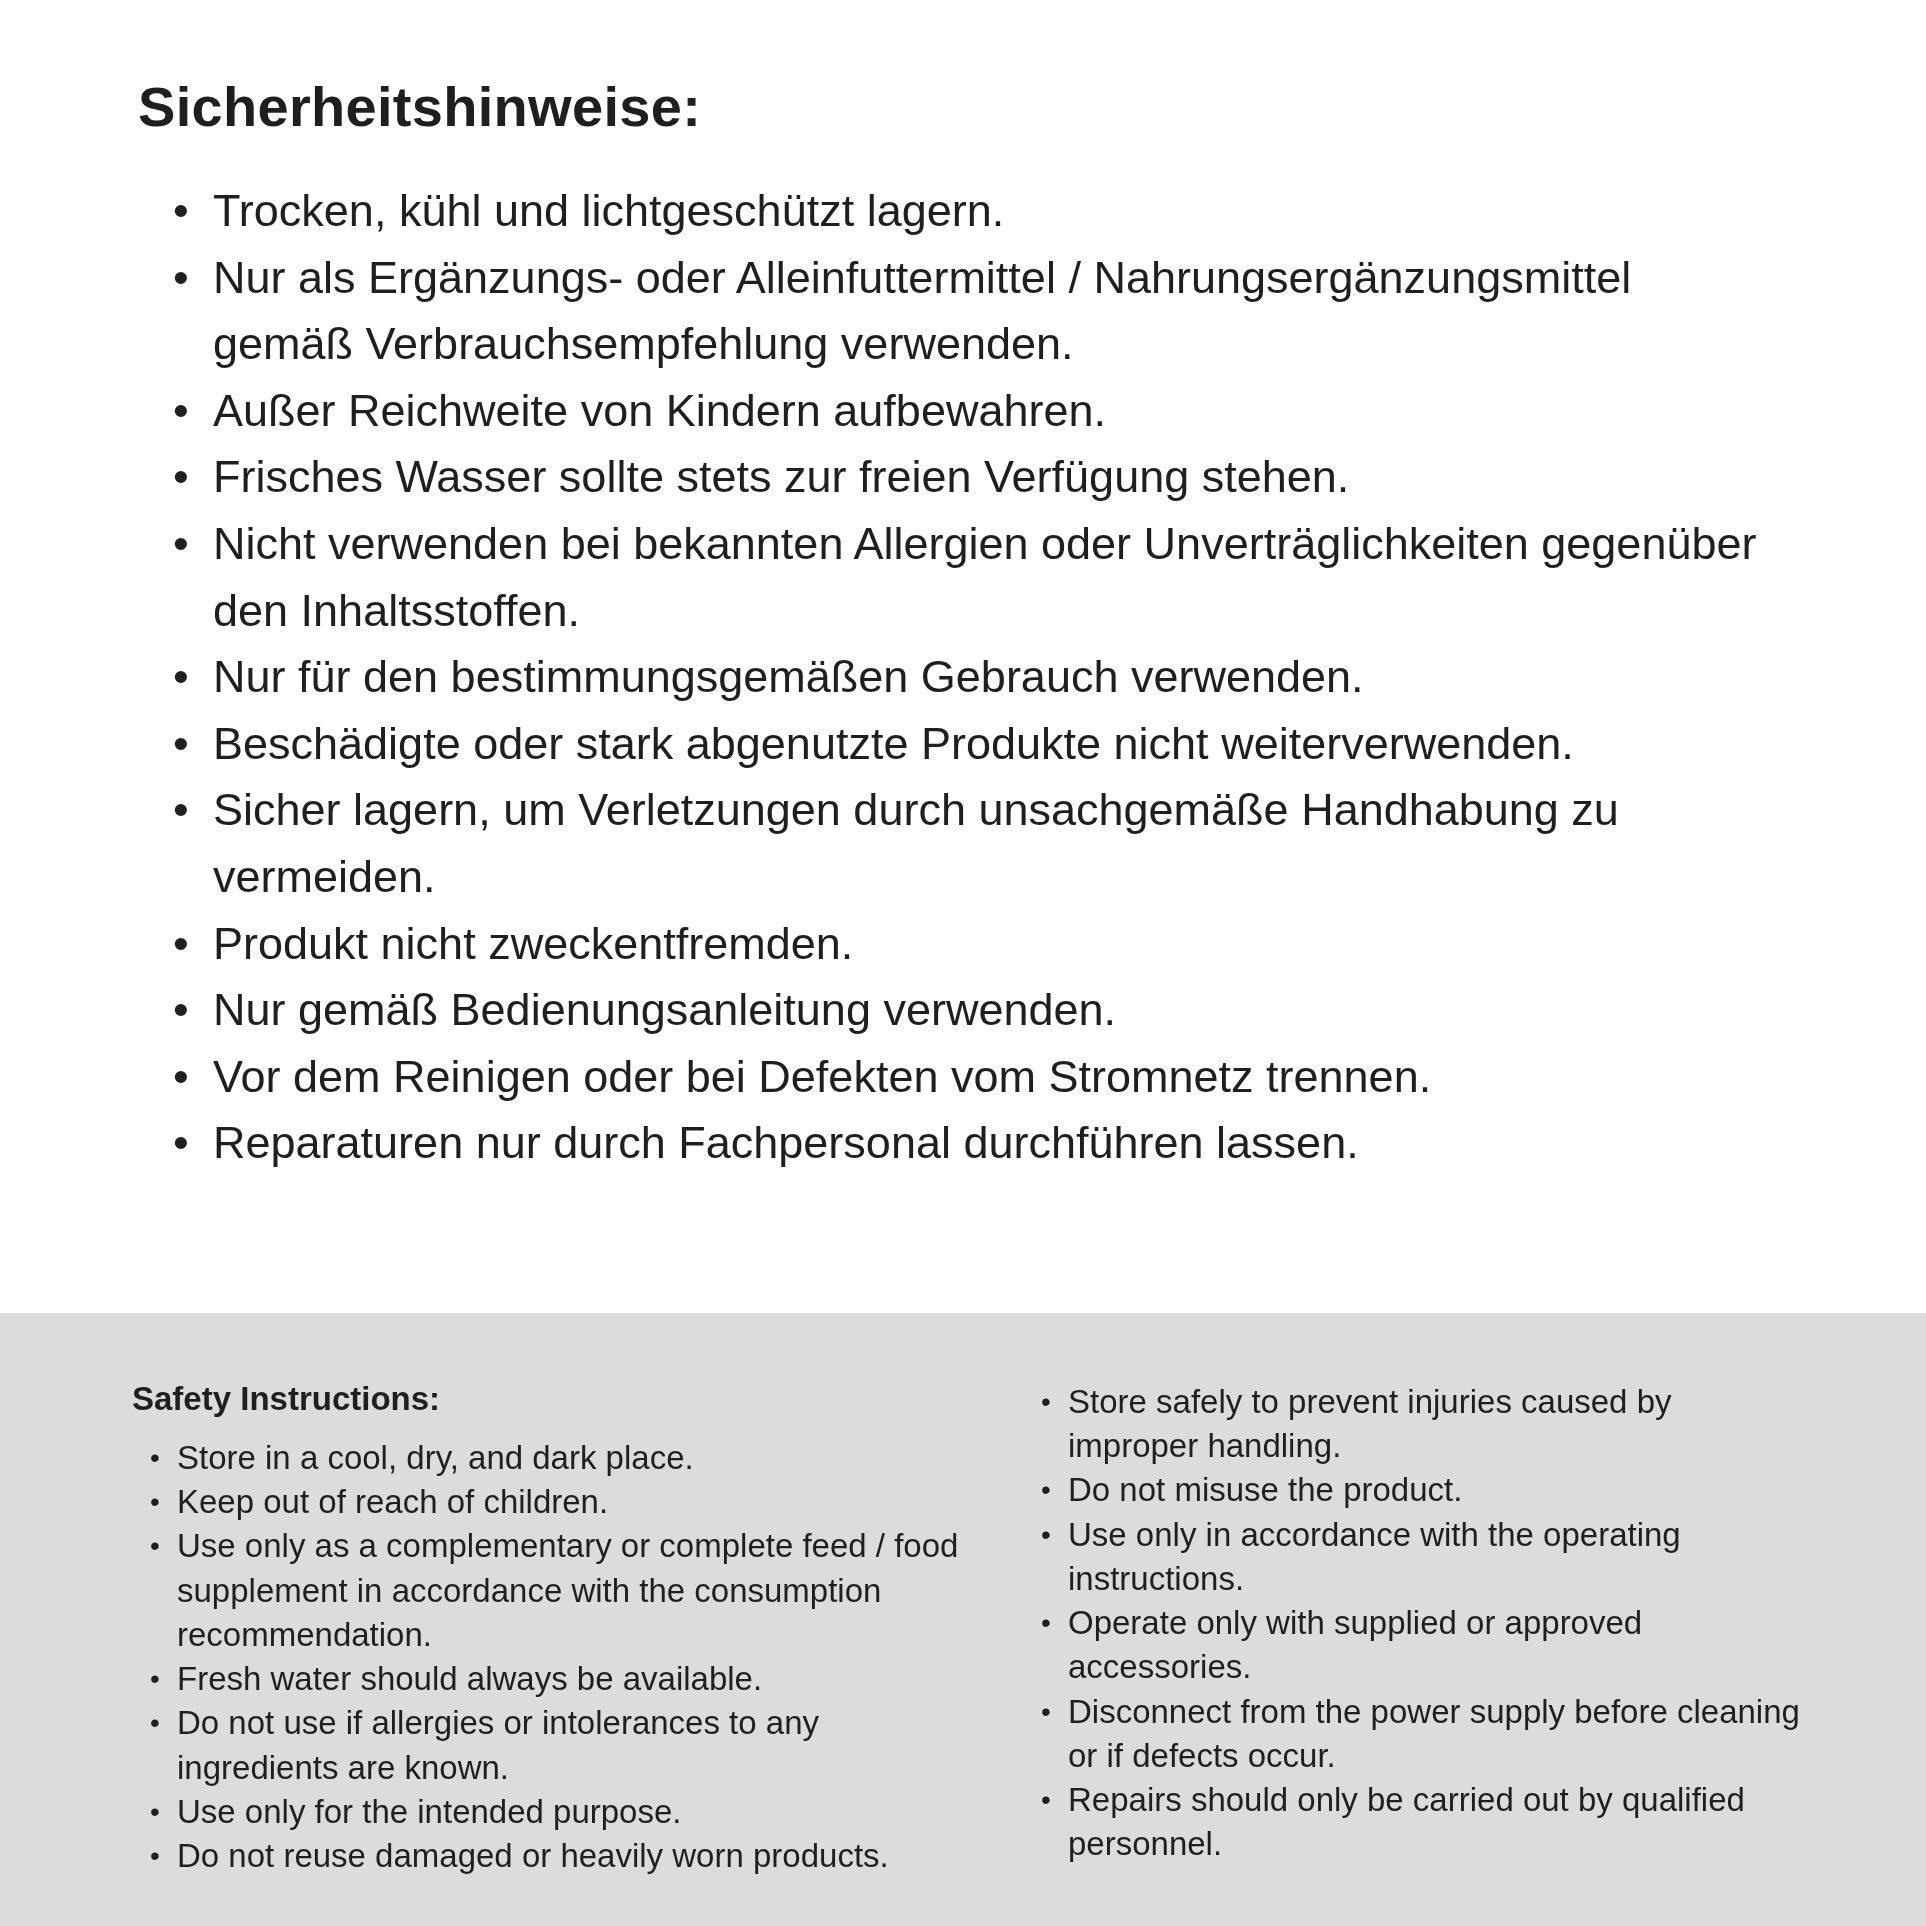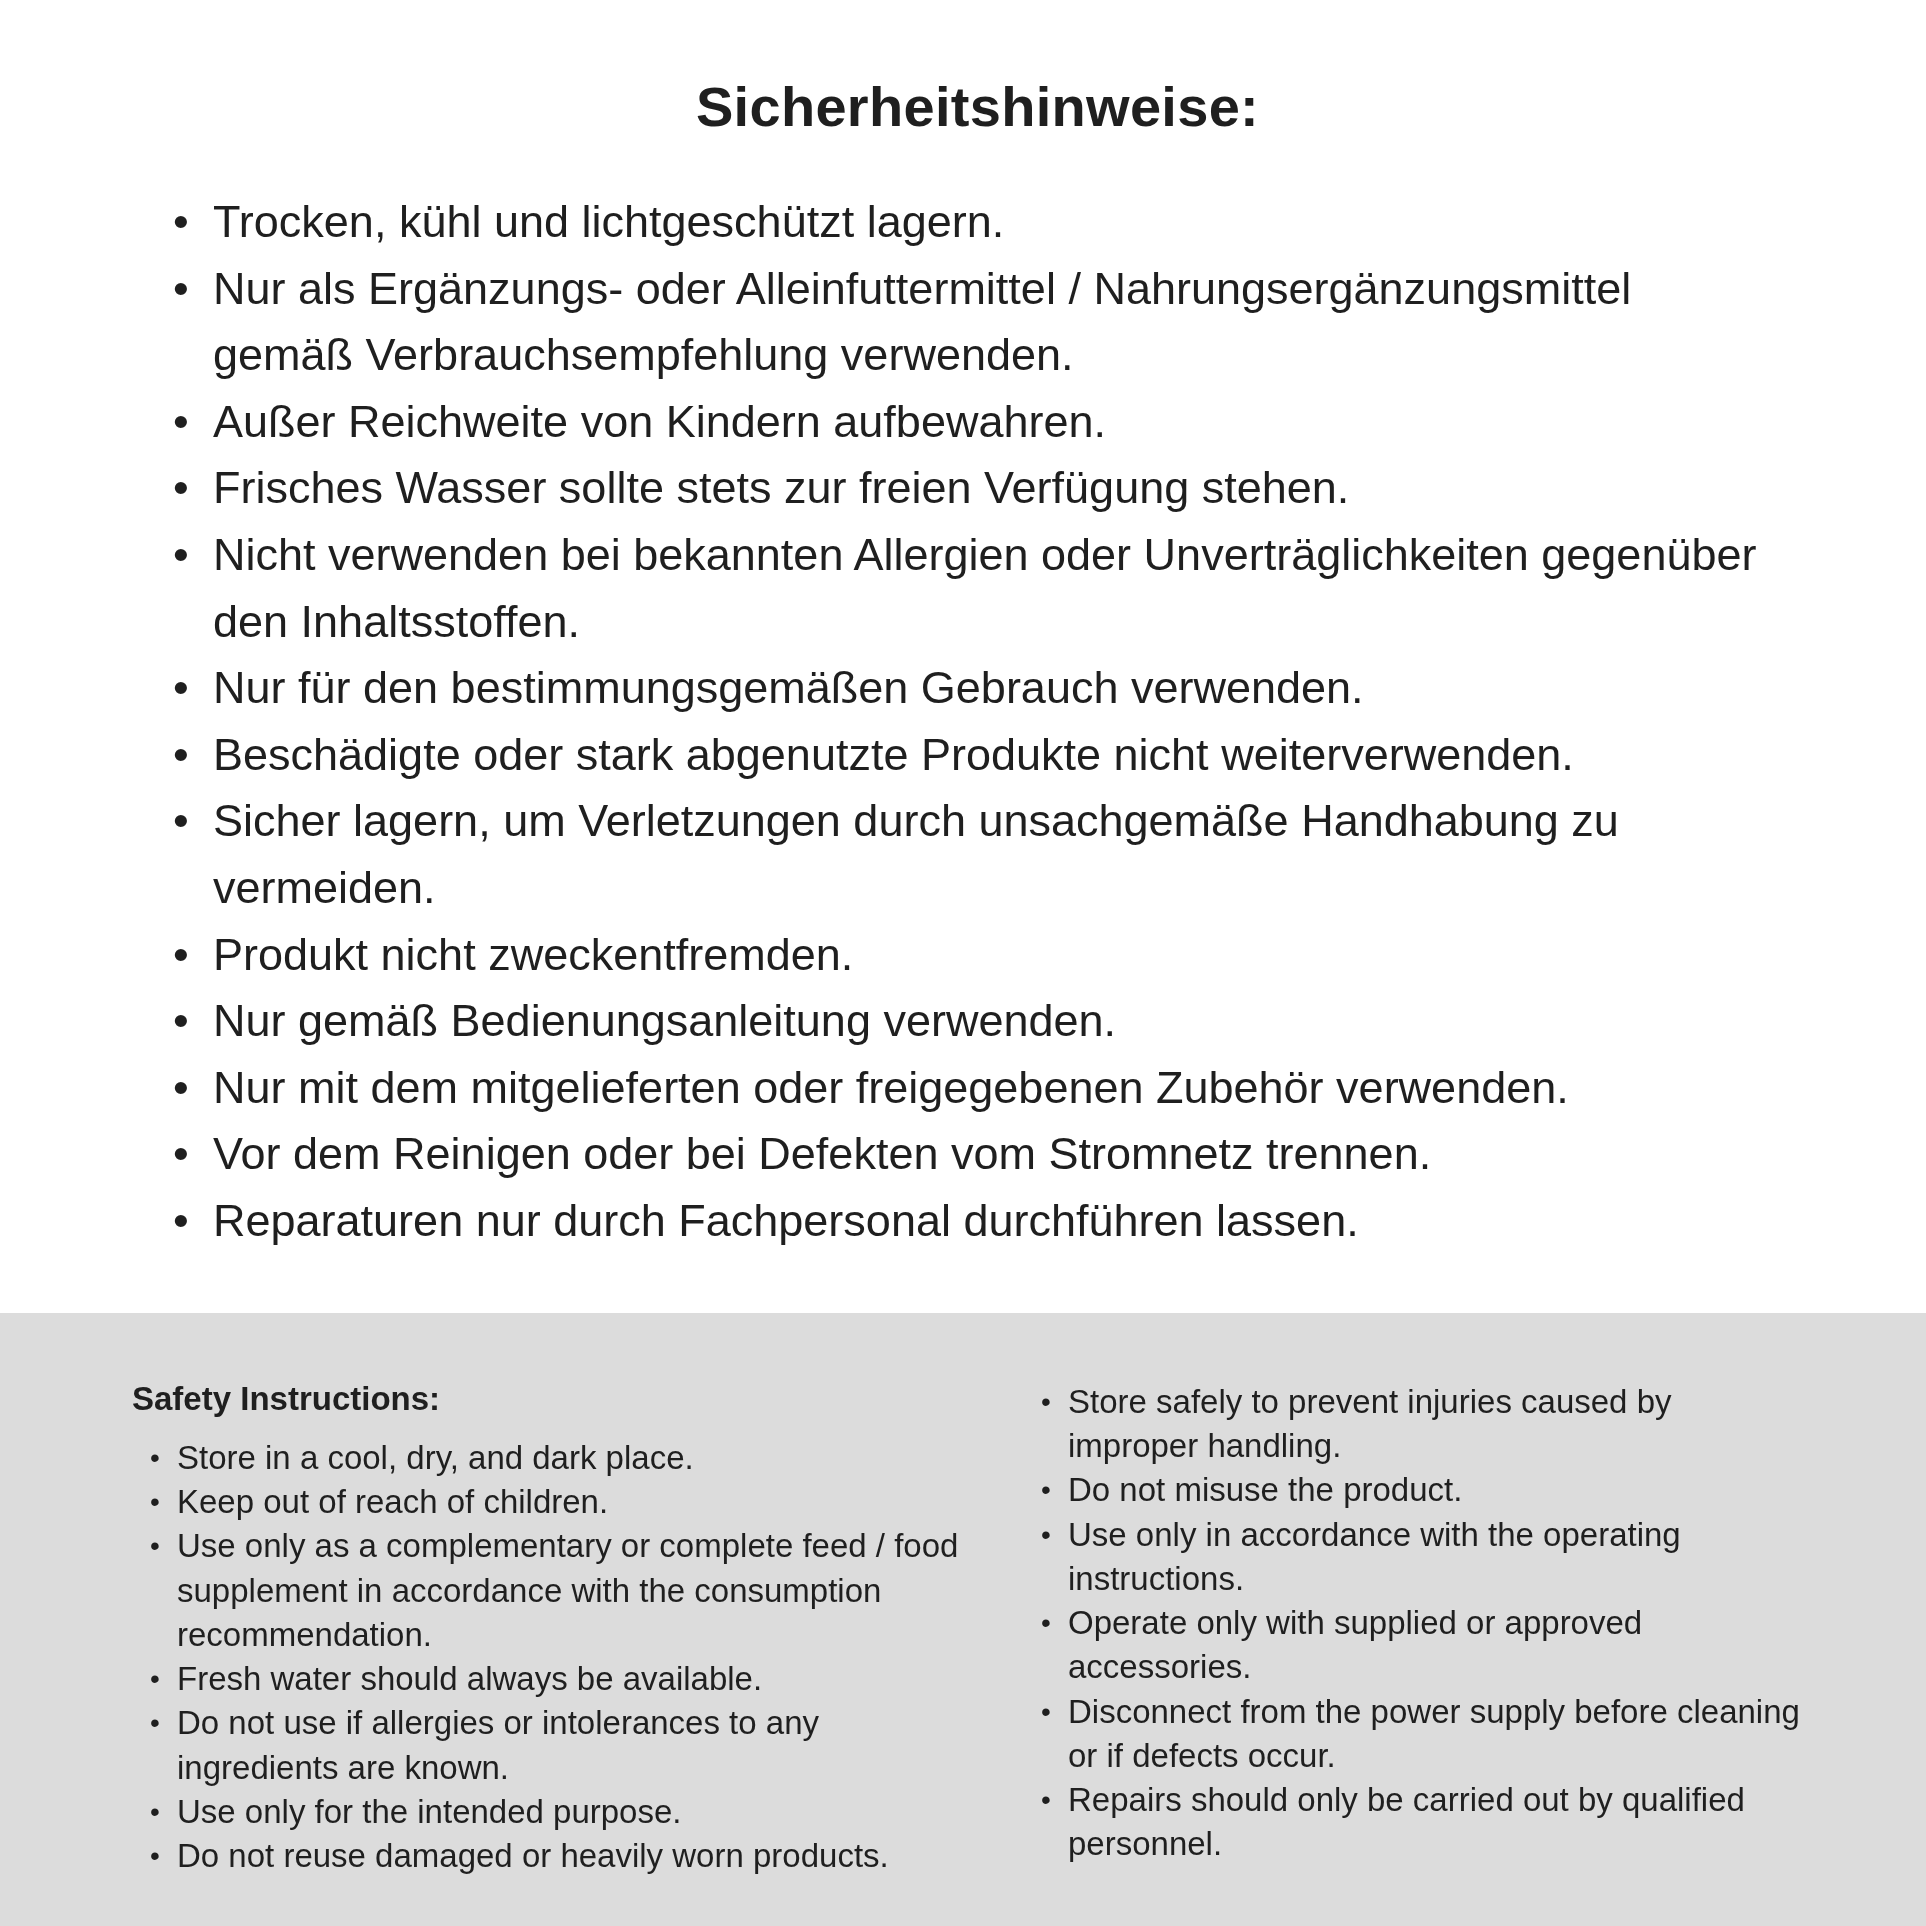--- a/index.html
+++ b/index.html
@@ -24,22 +24,21 @@
 
   
   .german-section {
     flex: 1 1 auto;
     padding: 74px 109px 0 138px;
   }
   .german-heading {
     font-size: 56px;
     font-weight: 700;
     letter-spacing: 0.3px;
-    margin-bottom: 50px;
-    text-align: center;
+    margin-bottom: 39px;
   }
   .german-list {
     list-style: none;
     max-width: 1644px;
     padding-left: 35px;
   }
   .german-list li {
     position: relative;
     padding-left: 40px;
     font-size: 45px;
@@ -101,21 +100,20 @@
       <li>Trocken, kühl und lichtgeschützt lagern.</li>
       <li>Nur als Ergänzungs- oder Alleinfuttermittel / Nahrungsergänzungsmittel gemäß Verbrauchsempfehlung verwenden.</li>
       <li>Außer Reichweite von Kindern aufbewahren.</li>
       <li>Frisches Wasser sollte stets zur freien Verfügung stehen.</li>
       <li>Nicht verwenden bei bekannten Allergien oder Unverträglichkeiten gegenüber den Inhaltsstoffen.</li>
       <li>Nur für den bestimmungsgemäßen Gebrauch verwenden.</li>
       <li>Beschädigte oder stark abgenutzte Produkte nicht weiterverwenden.</li>
       <li>Sicher lagern, um Verletzungen durch unsachgemäße Handhabung zu vermeiden.</li>
       <li>Produkt nicht zweckentfremden.</li>
       <li>Nur gemäß Bedienungsanleitung verwenden.</li>
-      <li>Nur mit dem mitgelieferten oder freigegebenen Zubehör verwenden.</li>
       <li>Vor dem Reinigen oder bei Defekten vom Stromnetz trennen.</li>
       <li>Reparaturen nur durch Fachpersonal durchführen lassen.</li>
     </ul>
   </section>
 
   <section class="english-section">
     <div class="english-col english-col-left">
       <h2 class="english-heading">Safety Instructions:</h2>
       <ul class="english-list">
         <li>Store in a cool, dry, and dark place.</li>

